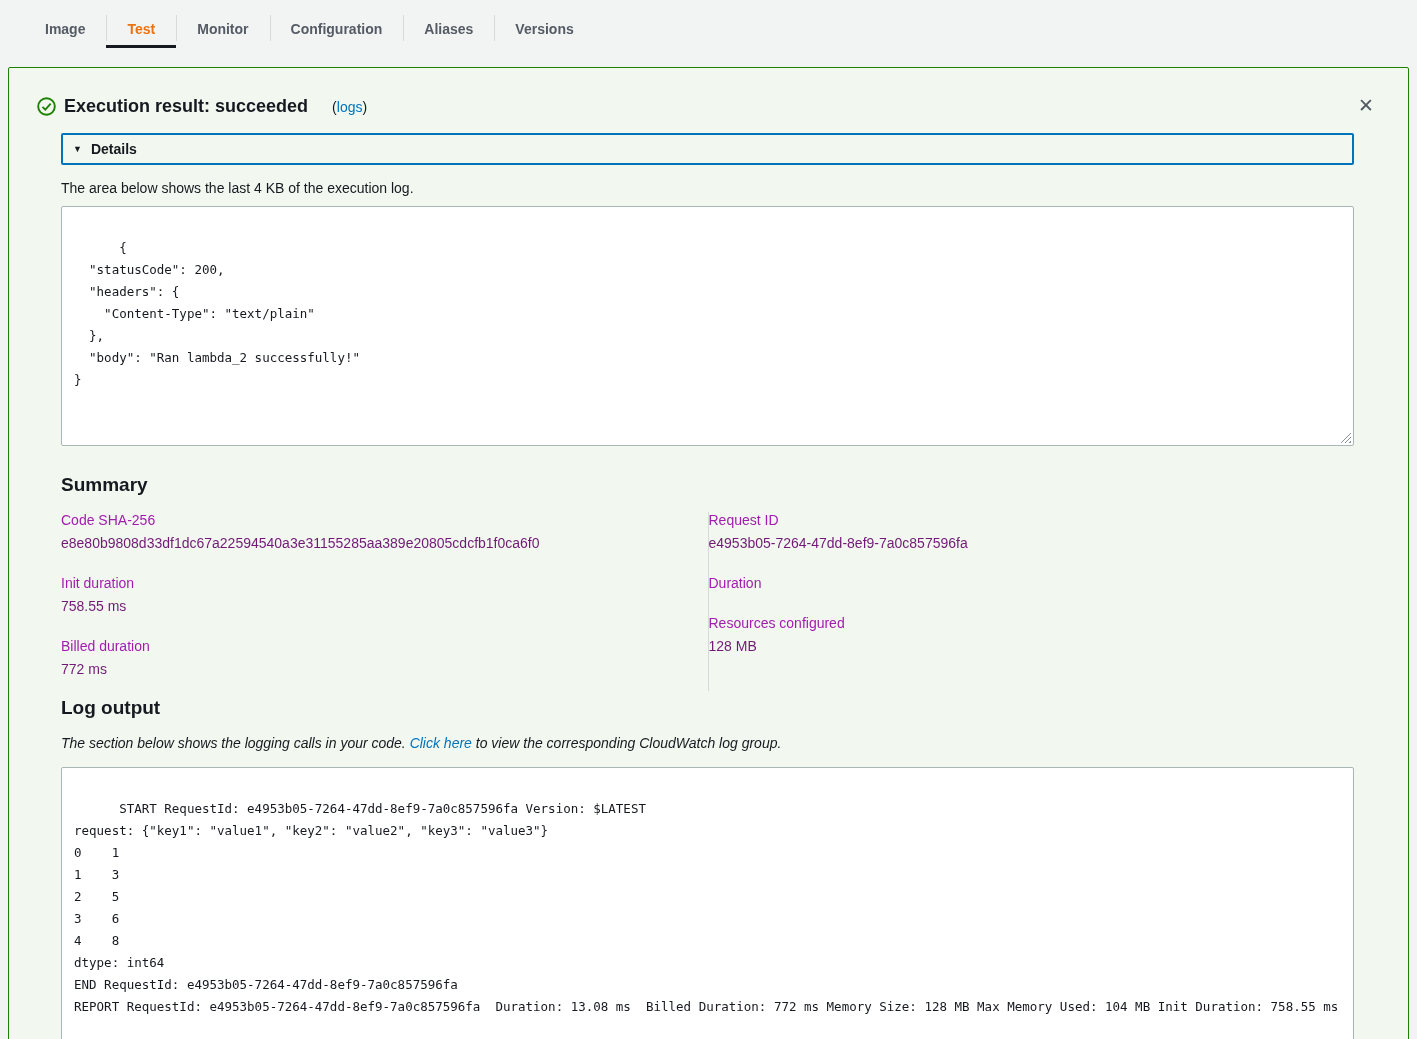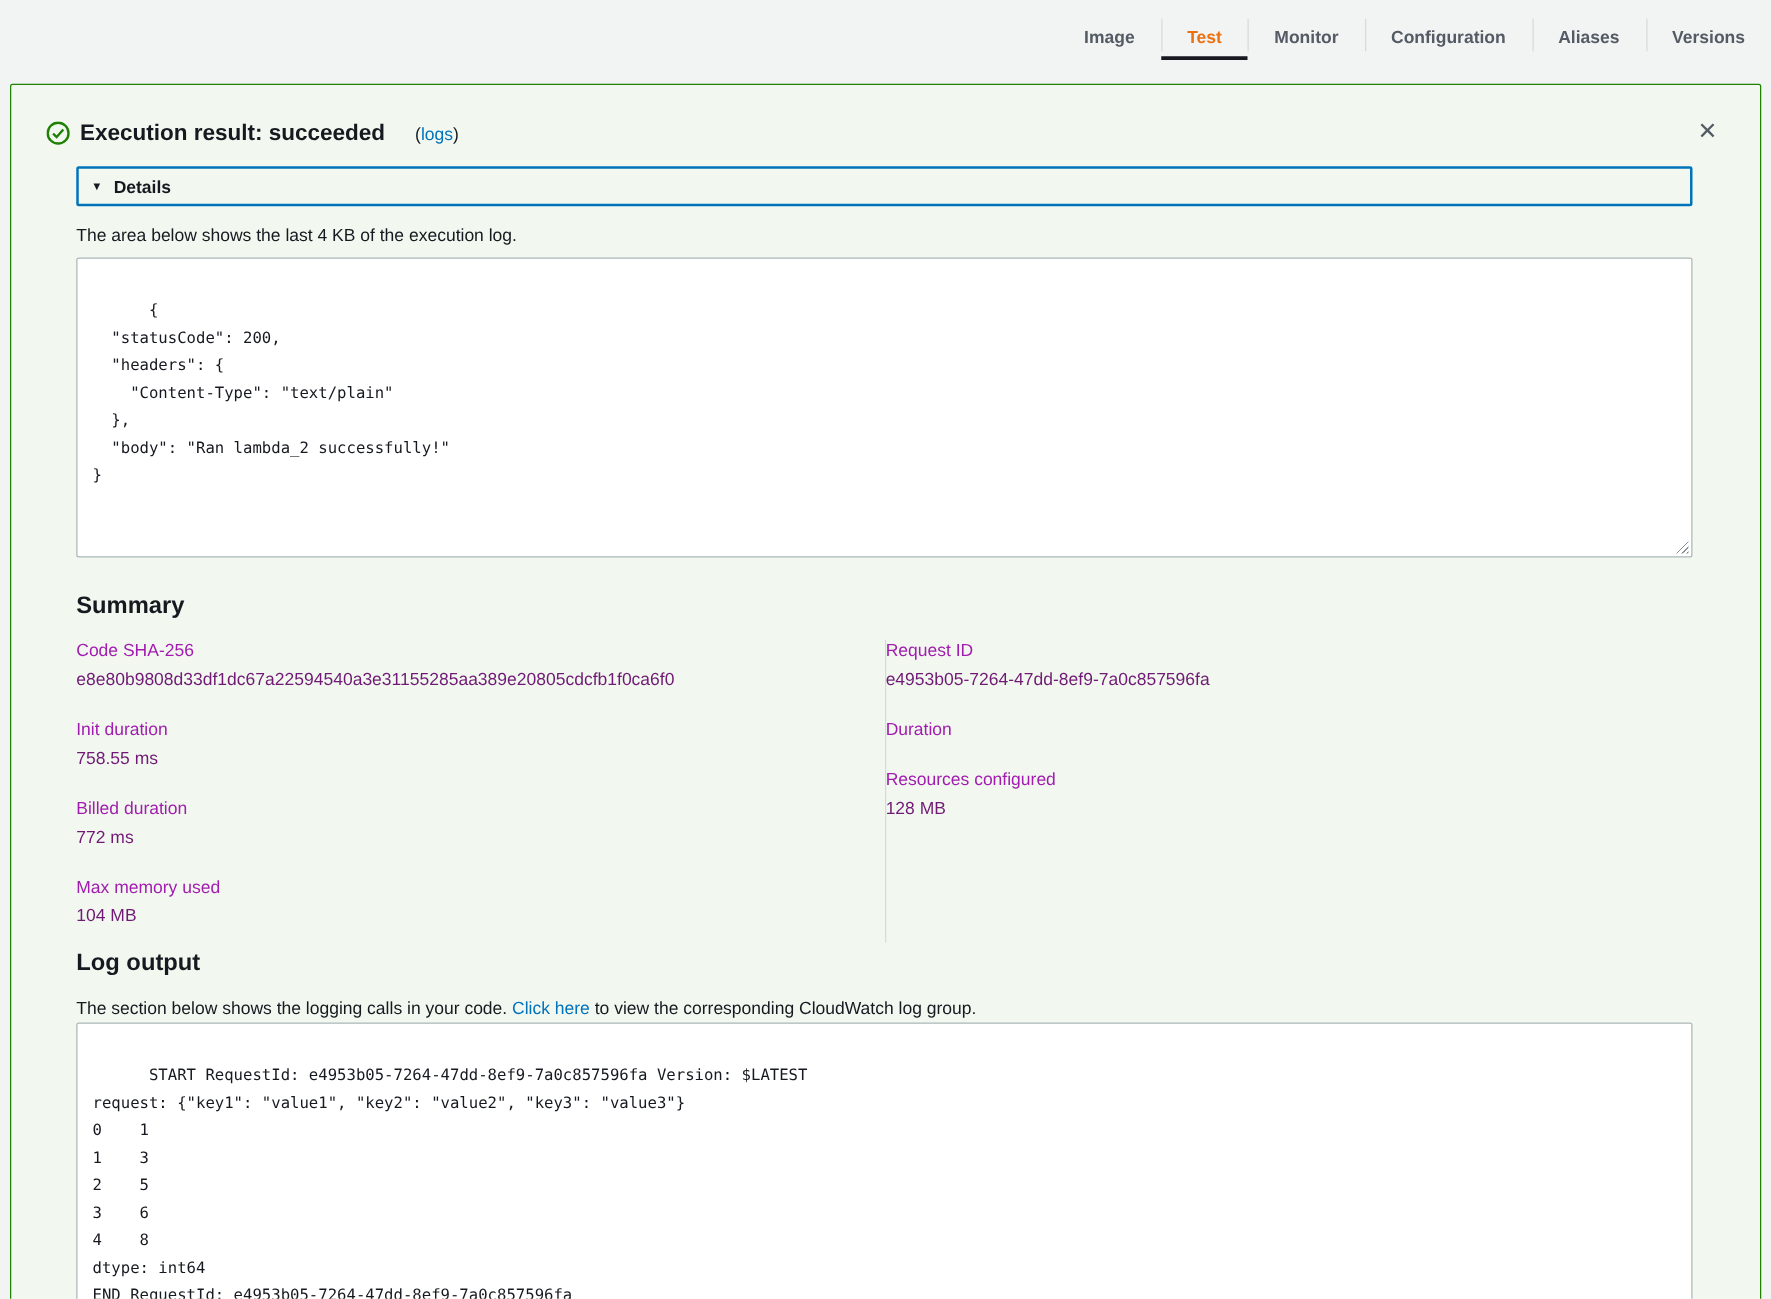--- a/index.html
+++ b/index.html
@@ -10,23 +10,22 @@
     font-family: "Liberation Sans", "DejaVu Sans", sans-serif;
     color: #16191f;
     font-size: 14px;
   }
 
   
   .tabbar {
     display: flex;
     align-items: stretch;
     height: 57px;
-    padding-left: 8px;
+    padding-left: 24px;
     background: #f2f3f3;
-    justify-content: flex-end;
   }
   .tab {
     position: relative;
     display: flex;
     align-items: center;
     padding: 0 21px;
     font-size: 14px;
     font-weight: 700;
     color: #545b64;
     cursor: pointer;
@@ -129,21 +128,21 @@
     margin-bottom: 4px;
   }
   .summary-col-right {
     border-left: 1px solid #d5dbdb;
   }
   .field { margin-bottom: 24px; }
   .field:last-child { margin-bottom: 14px; }
   .field-label { font-size: 14px; color: #a21caf; margin-bottom: 7px; }
   .field-value { font-size: 14px; color: #701a75; overflow-wrap: anywhere; }
 
-  .desc { font-size: 14px; margin: 0 0 4px 0; }
+  .desc { font-size: 14px; margin: 0 0 16px 0; font-style: italic; }
 </style>
 </head>
 <body>
 
 <nav class="tabbar">
   <div class="tab">
       <span>Image</span>
     </div>
   <div class="tab active">
       <span>Test</span>
@@ -205,24 +204,20 @@
           <div class="field-label">Code SHA-256</div>
           <div class="field-value">e8e80b9808d33df1dc67a22594540a3e31155285aa389e20805cdcfb1f0ca6f0</div>
         </div>
         <div class="field">
           <div class="field-label">Init duration</div>
           <div class="field-value">758.55 ms</div>
         </div>
         <div class="field">
           <div class="field-label">Billed duration</div>
           <div class="field-value">772 ms</div>
-        </div>
-        <div class="field">
-          <div class="field-label">Max memory used</div>
-          <div class="field-value">104 MB</div>
         </div>
       </div>
       <div class="summary-col-right">
         <div class="field">
           <div class="field-label">Request ID</div>
           <div class="field-value">e4953b05-7264-47dd-8ef9-7a0c857596fa</div>
         </div>
         <div class="field">
           <div class="field-label">Duration</div>
         </div>

